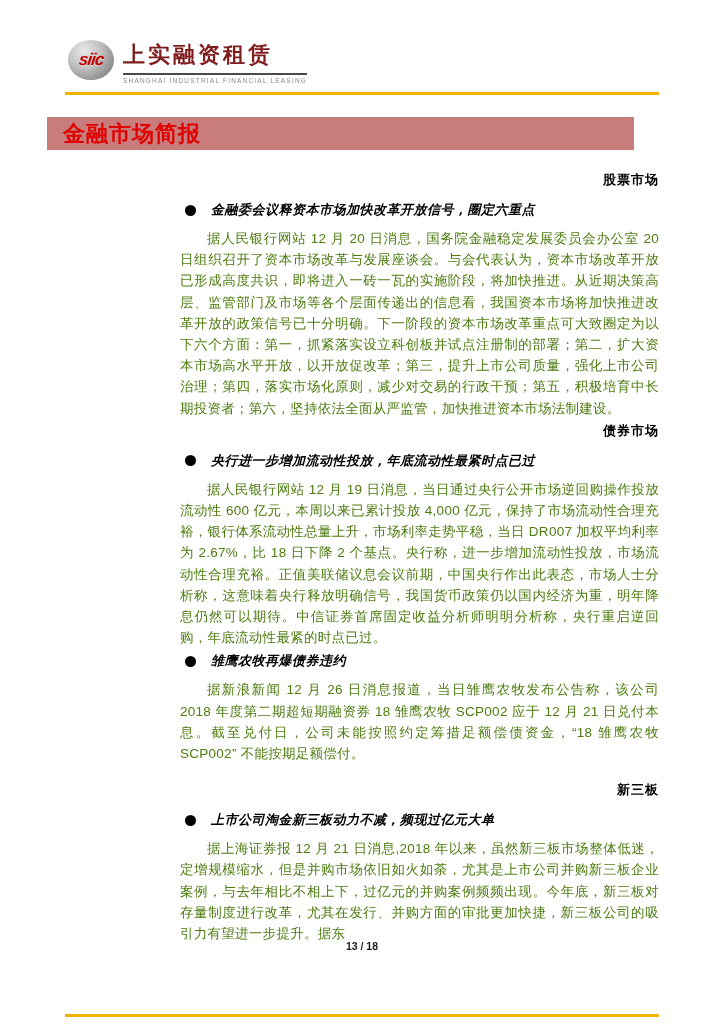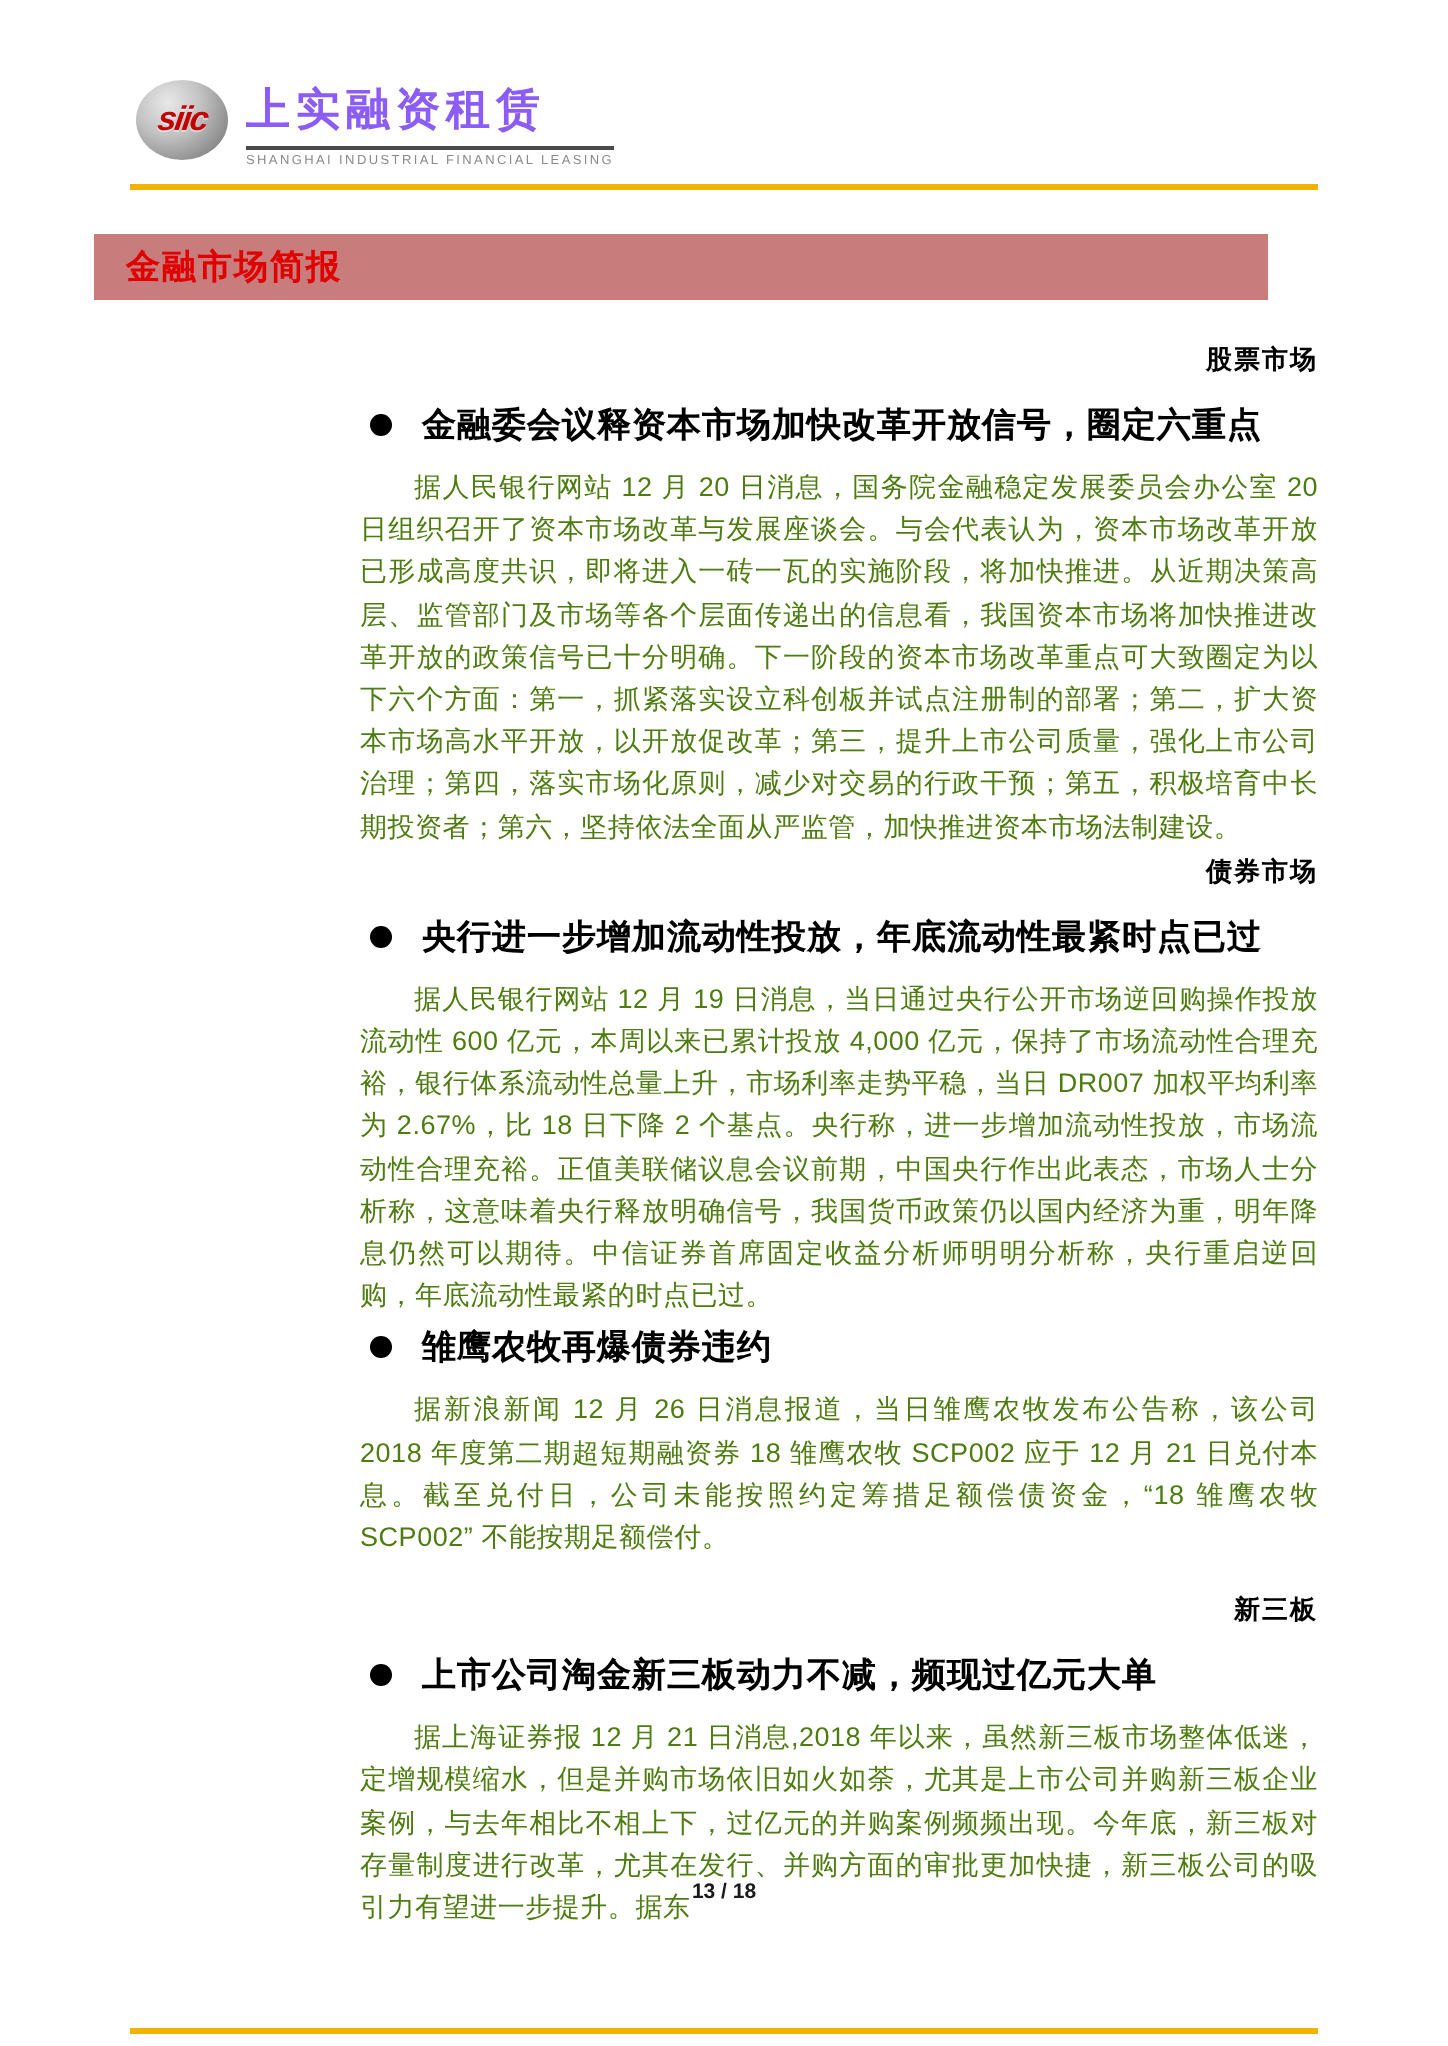--- a/index.html
+++ b/index.html
@@ -16,56 +16,56 @@
     background:radial-gradient(circle at 35% 28%, #e8e8e8 0%, #c2c2c2 40%, #8f8f8f 75%, #6f6f6f 100%);
     display:flex; align-items:center; justify-content:center;
     flex:0 0 auto;
   }
   .logo-mark span {
     font-style:italic; font-weight:bold; font-size:17px; color:#c40000;
     letter-spacing:-1px; transform:skewX(-8deg); text-shadow:0 1px 0 rgba(255,255,255,.4);
   }
   .logo-text { margin-left:9px; }
   .logo-name {
-    color:#8b5cf6; font-size:22px; font-weight:bold; letter-spacing:3px;
+    color:#7f1d1d; font-size:22px; font-weight:bold; letter-spacing:3px;
     border-bottom:2px solid #4a4a4a; padding-bottom:3px; white-space:nowrap;
   }
   .logo-sub {
     margin-top:2px; font-size:6.5px; color:#8a8a8a; letter-spacing:1.2px; white-space:nowrap;
   }
   .rule-top, .rule-bottom {
     position:absolute; left:65px; width:594px; height:3px; background:#f2b200;
   }
   .rule-top { top:92px; }
   .rule-bottom { top:1014px; }
   
   .banner {
     position:absolute; left:47px; top:117px; width:587px; height:33px;
     background:#c87c7c; display:flex; align-items:center; padding-left:16px;
   }
   .banner span {
-    color:#e00000; font-weight:bold; font-size:17px; letter-spacing:1px;
+    color:#e00000; font-weight:bold; font-size:22px; letter-spacing:1px;
   }
   
   main { position:absolute; left:68px; top:163px; width:591px; }
   h2.sec {
     font-size:13px; font-weight:bold; color:#000; letter-spacing:1px;text-align:right;
   }
   .sec-stock { margin-top:8px; }
   .sec-bond  { margin-top:3px; }
   .sec-neeq  { margin-top:17px; }
   .headline-row {
     display:flex; align-items:center; margin-left:117px; margin-top:12px;
   }
   .headline-row.gap-lg { margin-top:4px; }
   .bullet {
     width:11px; height:11px; background:#000; border-radius:50%;
     flex:0 0 auto; margin-right:15px;
   }
-  h3.headline { font-size:17px; font-weight:bold; color:#000; letter-spacing:0.5px; }
+  h3.headline { font-size:13px; font-weight:bold; color:#000; letter-spacing:0.5px;font-style:italic; }
   p.body {
     margin:9px 0 0 112px; width:479px;
     font-size:13.5px; line-height:21.2px; color:#4d7c0f;
     text-align:justify; text-indent:2em; letter-spacing:0.02em;
   }
   
   .page-number {
     position:absolute; left:0; right:0; top:940px; text-align:center;
     font-size:10.5px; font-weight:bold; color:#1a1a1a;
   }

